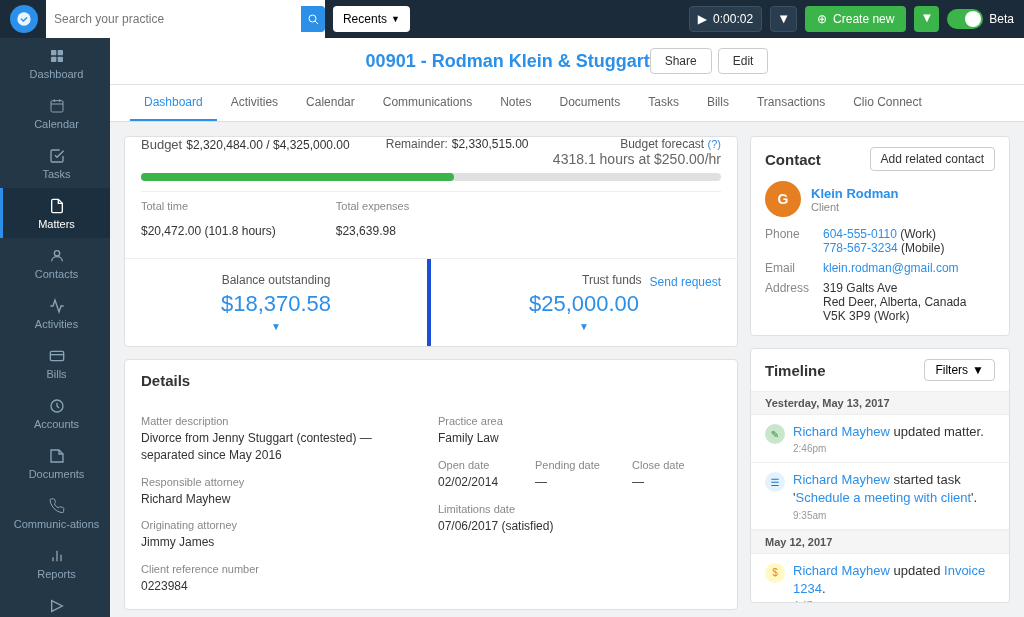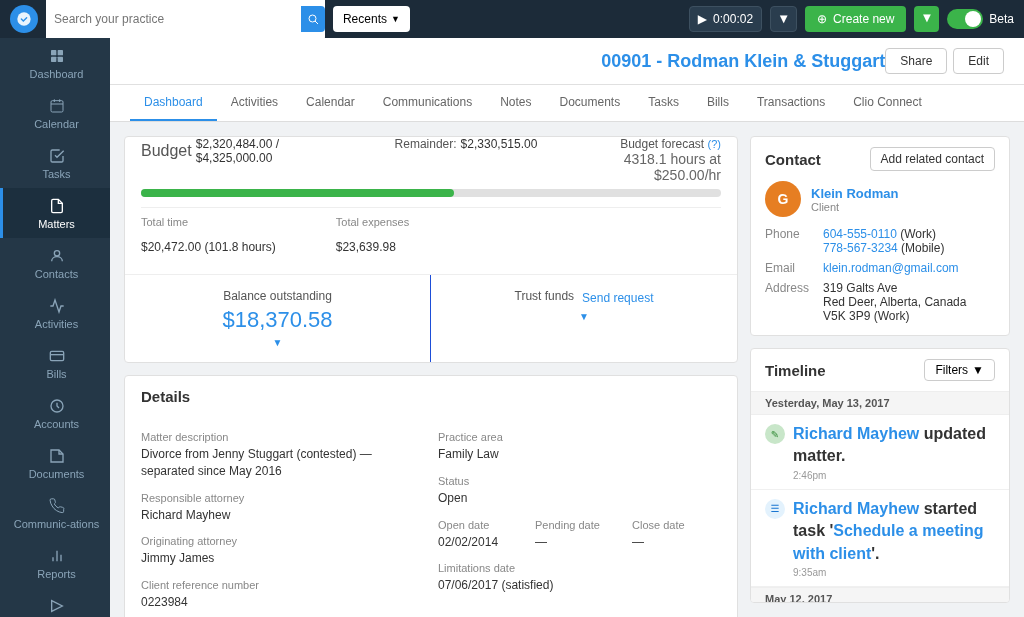--- a/index.html
+++ b/index.html
@@ -31,21 +31,21 @@
     
     .sidebar { width: 110px; background: #243747; flex-shrink: 0; display: flex; flex-direction: column; overflow-y: auto; }
     .sidebar-item { display: flex; flex-direction: column; align-items: center; padding: 10px 0 8px; cursor: pointer; color: #8aa4b8; font-size: 11px; gap: 4px; border-left: 3px solid transparent; }
     .sidebar-item.active { color: white; background: #1c2f3e; border-left: 3px solid #2c8fe8; }
     .sidebar-item svg { width: 16px; height: 16px; fill: currentColor; }
 
     
     .content-area { flex: 1; display: flex; flex-direction: column; overflow: hidden; background: #f0f2f4; }
 
     
-    .page-header { background: white; padding: 10px 20px; display: flex; align-items: center; justify-content: flex-end; border-bottom: 1px solid #e0e0e0; flex-shrink: 0; }
+    .page-header { background: white; padding: 10px 20px; display: flex; align-items: center; justify-content: center; border-bottom: 1px solid #e0e0e0; flex-shrink: 0; }
     .page-title { color: #2c8fe8; font-size: 18px; font-weight: 600; }
     .header-actions { display: flex; gap: 6px; }
     .btn-outline { background: white; border: 1px solid #ccc; border-radius: 4px; padding: 5px 14px; font-size: 12px; cursor: pointer; color: #333; }
 
     
     .tabs-bar { background: white; border-bottom: 1px solid #ddd; padding: 0 20px; display: flex; flex-shrink: 0; }
     .tab { padding: 10px 14px; font-size: 12px; cursor: pointer; color: #666; border-bottom: 2px solid transparent; white-space: nowrap; }
     .tab.active { color: #2c8fe8; border-bottom: 2px solid #2c8fe8; font-weight: 500; }
 
     
@@ -59,39 +59,39 @@
 
     
     .card { background: white; border-radius: 4px; border: 1px solid #e0e0e0; }
     .card-header { padding: 12px 16px; display: flex; align-items: center; justify-content: space-between; }
     .card-title { font-size: 15px; font-weight: 600; }
     .card-actions { display: flex; gap: 6px; }
     .btn-sm { background: white; border: 1px solid #ccc; border-radius: 4px; padding: 4px 10px; font-size: 12px; cursor: pointer; color: #333; }
 
     
     .financial-section { padding: 0 16px 12px; }
-    .budget-label { font-size: 16px; color: #555; font-weight: 500; }
+    .budget-label { font-size: 13px; color: #555; font-weight: 500; }
     .budget-amount { font-size: 12px; color: #333; }
     .remainder-label { font-size: 12px; color: #555; margin-left: auto; }
     .remainder-amount { font-size: 12px; color: #333; }
     .budget-forecast-detail { font-size: 14px; color: #666; }
     .progress-bar { height: 8px; background: #e0e0e0; border-radius: 4px; margin-bottom: 10px; }
     .progress-fill { height: 100%; background: #3bb44a; border-radius: 4px; }
     .totals-row { display: flex; gap: 20px; padding: 8px 0; border-top: 1px solid #eee; }
     .total-item { display: flex; flex-direction: column; gap: 12px; }
     .total-label { font-size: 11px; color: #888; }
     .total-value { font-size: 12px; color: #333; }
 
     
     .balance-area { display: grid; grid-template-columns: 1fr 1fr; border-top: 1px solid #eee; }
     .balance-box { padding: 14px 16px; text-align: center; }
-    .balance-box:first-child { border-right: 1px solid #1d4ed8; }
+    .balance-box:first-child { border-right: 4px solid #1d4ed8; }
     .balance-box-title { font-size: 12px; color: #555; font-weight: 500; margin-bottom: 4px; }
     .balance-box-amount { font-size: 22px; color: #2c8fe8; font-weight: 400; }
-    .balance-box-top { display: flex; align-items: center; justify-content: center; gap: 8px; }
+    .balance-box-top { display: flex; align-items: center; justify-content: flex-end; gap: 8px; }
     .send-request { color: #2c8fe8; font-size: 12px; cursor: pointer; }
     .balance-caret { color: #2c8fe8; font-size: 10px; display: block; text-align: center; margin-top: 4px; cursor: pointer; }
 
     
     .details-grid { display: grid; grid-template-columns: 1fr 1fr; gap: 14px; padding: 14px 16px; }
     .detail-group { display: flex; flex-direction: column; gap: 3px; }
     .detail-label { font-size: 11px; color: #888; font-weight: 500; }
     .detail-value { font-size: 12px; color: #333; line-height: 1.4; }
     .detail-dates { display: grid; grid-template-columns: 1fr 1fr 1fr; gap: 8px; }
     .detail-dates .detail-group { }
@@ -115,21 +115,21 @@
     .timeline-title { font-size: 15px; font-weight: 600; }
     .filters-btn { background: white; border: 1px solid #ccc; border-radius: 4px; padding: 3px 10px; font-size: 12px; cursor: pointer; display: flex; align-items: center; gap: 4px; }
     .timeline-body { padding: 0 0 8px; overflow-y: auto; max-height: 280px; }
     .timeline-date { font-size: 11px; font-weight: 600; color: #555; background: #f5f5f5; padding: 5px 14px; border-top: 1px solid #eee; border-bottom: 1px solid #eee; }
     .timeline-event { display: flex; gap: 8px; padding: 8px 14px; border-bottom: 1px solid #f0f0f0; }
     .event-icon { width: 20px; height: 20px; border-radius: 50%; display: flex; align-items: center; justify-content: center; flex-shrink: 0; margin-top: 1px; }
     .event-icon.edit { background: #c8e6c9; color: #388e3c; font-size: 10px; }
     .event-icon.task { background: #e3f2fd; color: #1976d2; font-size: 10px; }
     .event-icon.invoice { background: #fff9c4; color: #f57f17; font-size: 10px; }
     .event-content { flex: 1; }
-    .event-text { font-size: 16px; color: #333; line-height: 1.4; font-weight: bold; }
+    .event-text { font-size: 13px; color: #333; line-height: 1.4; }
     .event-text a { color: #2c8fe8; text-decoration: none; cursor: pointer; }
     .event-time { font-size: 10px; color: #999; margin-top: 2px; }
 
     
     ::-webkit-scrollbar { width: 6px; height: 6px; }
     ::-webkit-scrollbar-track { background: #f0f0f0; }
     ::-webkit-scrollbar-thumb { background: #ccc; border-radius: 3px; }
   </style>
 </head>
 <body>
@@ -329,20 +329,21 @@
             <div class="balance-box">
               <div class="balance-box-title">Balance outstanding</div>
               <div class="balance-box-amount">$18,370.58</div>
               <span class="balance-caret">▼</span>
             </div>
             <div class="balance-box">
               <div class="balance-box-top">
                 <span class="balance-box-title">Trust funds</span>
                 <span class="send-request">Send request</span>
               </div>
+              <div class="balance-box-amount">$25,000.00</div>
               <span class="balance-caret">▼</span>
             </div>
           </div>
         </div>
 
         <div class="card">
           <div class="card-header">
             <span class="card-title">Details</span>
           </div>
           <div class="details-grid">
@@ -364,24 +365,20 @@
                 <span class="detail-label">Client reference number</span>
                 <span class="detail-value">0223984</span>
               </div>
 
             </div>
 
             <div style="display:flex; flex-direction:column; gap:12px;">
               <div class="detail-group">
                 <span class="detail-label">Practice area</span>
                 <span class="detail-value">Family Law</span>
-              </div>
-              <div class="detail-group">
-                <span class="detail-label">Status</span>
-                <span class="detail-value">Open</span>
               </div>
               <div class="detail-dates">
                 <div class="detail-group">
                   <span class="detail-label">Open date</span>
                   <span class="detail-value">02/02/2014</span>
                 </div>
                 <div class="detail-group">
                   <span class="detail-label">Pending date</span>
                   <span class="detail-value">—</span>
                 </div>

